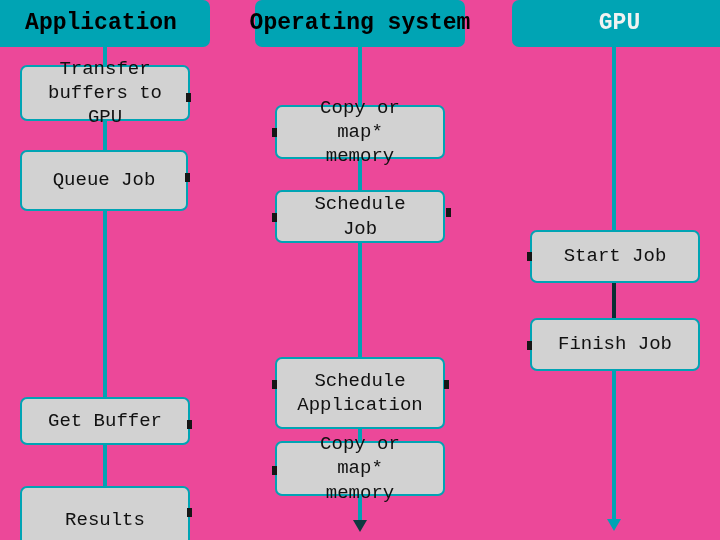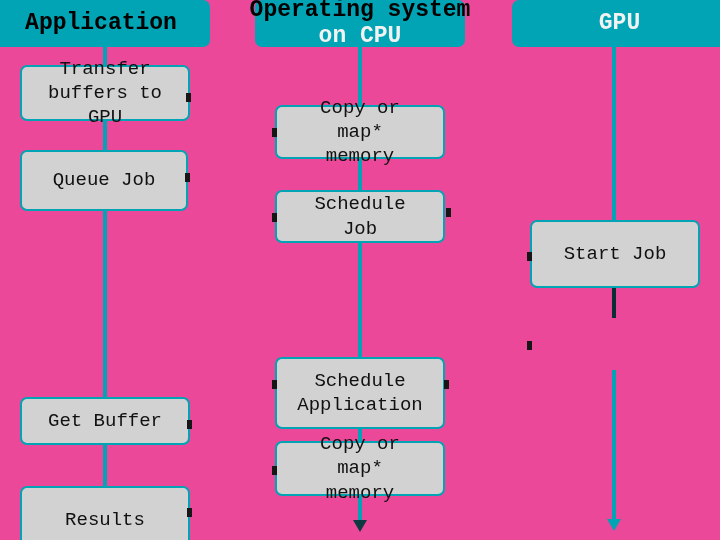--- a/index.html
+++ b/index.html
@@ -112,21 +112,20 @@
   <div class="step-box" style="left:20px; top:486px; width:170px; height:68px;">
     <div>Results</div>
   </div>
   <div class="ghost-mark" style="left:187px; top:508px;"></div>
 
   <div class="lifeline" style="left:358px; top:45px; height:478px;"></div>
   <div class="arrowhead" style="left:353px; top:520px; border-top-color:#0d3a40;"></div>
 
   <div class="header-box" style="left:255px; top:0px; width:210px; height:47px;align-items:center;">
     <div class="header-title black">Operating system</div>
-    <div class="header-title white">on CPU</div>
   </div>
 
   <div class="step-box" style="left:275px; top:105px; width:170px; height:54px;">
     <div>
       <span>Copy or map*</span><br>
       <span>memory</span>
     </div>
   </div>
   <div class="ghost-mark" style="left:272px; top:128px;"></div>
 
@@ -155,20 +154,23 @@
 
   <div class="lifeline" style="left:612px; top:45px; height:188px;"></div>
   <div class="lifeline dim" style="left:612px; top:281px; height:37px;"></div>
   <div class="lifeline" style="left:612px; top:370px; height:152px;"></div>
   <div class="arrowhead" style="left:607px; top:519px;"></div>
 
   <div class="header-box" style="left:512px; top:0px; width:215px; height:47px;">
     <div class="header-title white">GPU</div>
   </div>
 
-  <div class="step-box" style="left:530px; top:220px; width:170px; height:68px;">
+  <div class="step-box" style="left:530px; top:230px; width:170px; height:53px;">
     <div>Start Job</div>
   </div>
   <div class="ghost-mark" style="left:527px; top:252px;"></div>
 
+  <div class="step-box" style="left:530px; top:318px; width:170px; height:53px;">
+    <div>Finish Job</div>
+  </div>
   <div class="ghost-mark" style="left:527px; top:341px;"></div>
 
 </div>
 
 </body></html>

